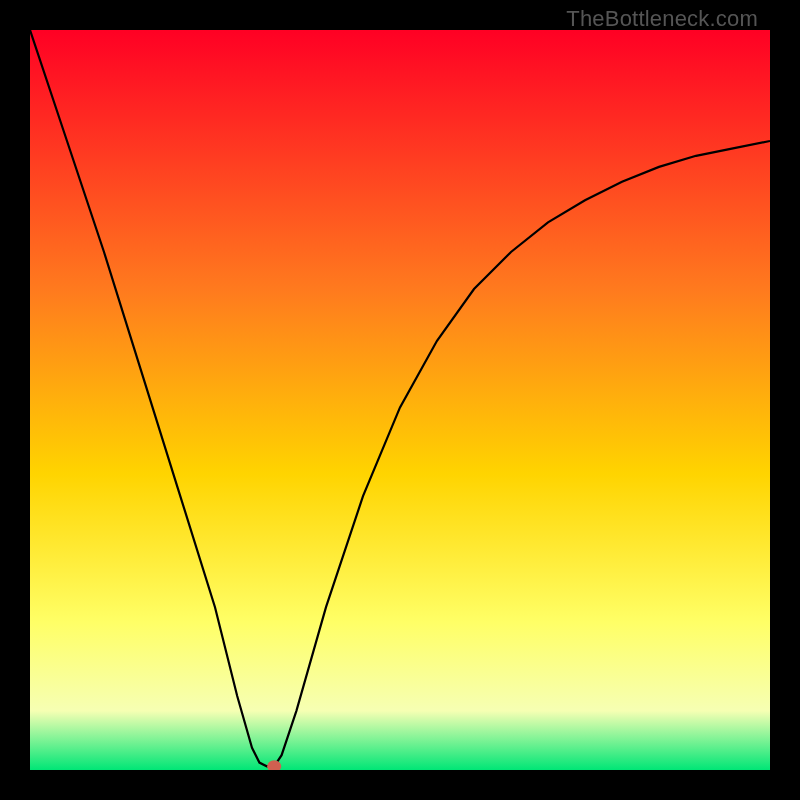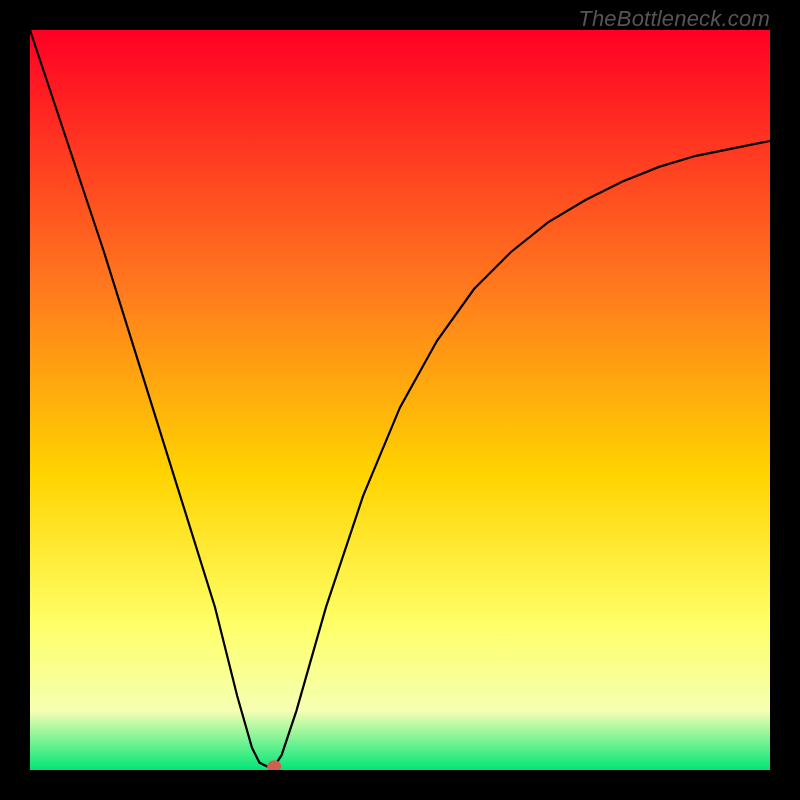--- a/index.html
+++ b/index.html
@@ -22,26 +22,25 @@
   .plot-area {
     position: absolute;
     left: 0;
     top: 0;
     width: 740px;
     height: 740px;
   }
   .watermark {
     position: absolute;
     top: 6px;
-    right: 30px;
+    right: 42px;
     color: #555;
     font-size: 22px;
     letter-spacing: 0.2px;
     user-select: none;
-    font-style: italic;
   }
   svg {
     display: block;
   }
 </style>
 </head>
 <body>
 
 <div class="watermark">TheBottleneck.com</div>
 

